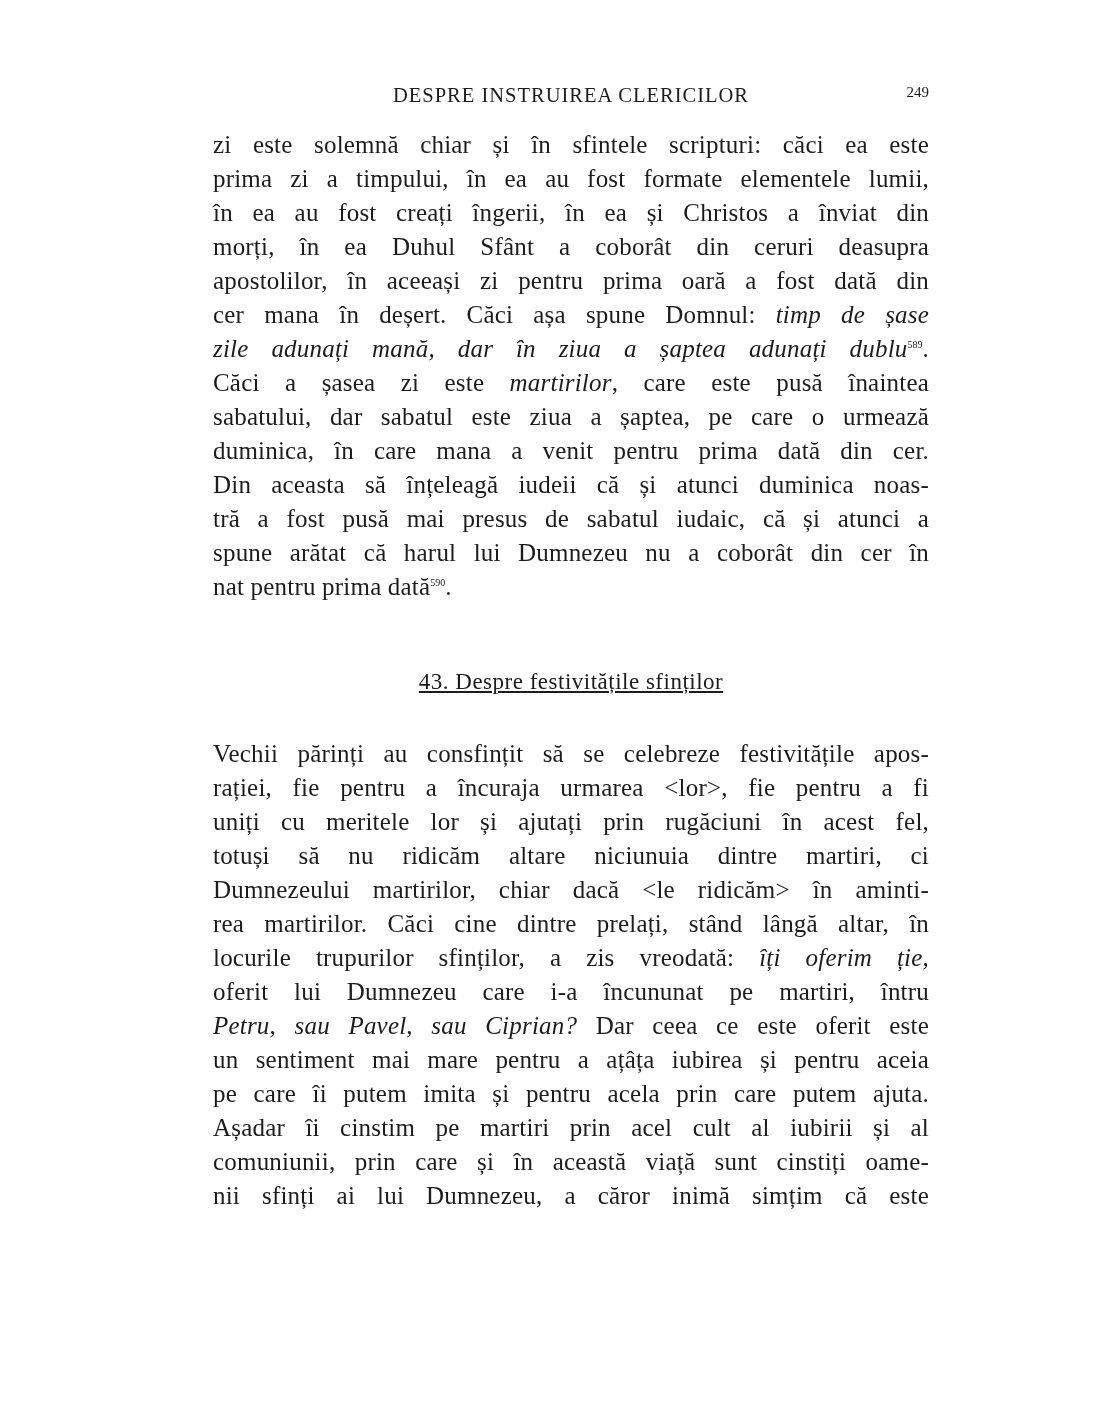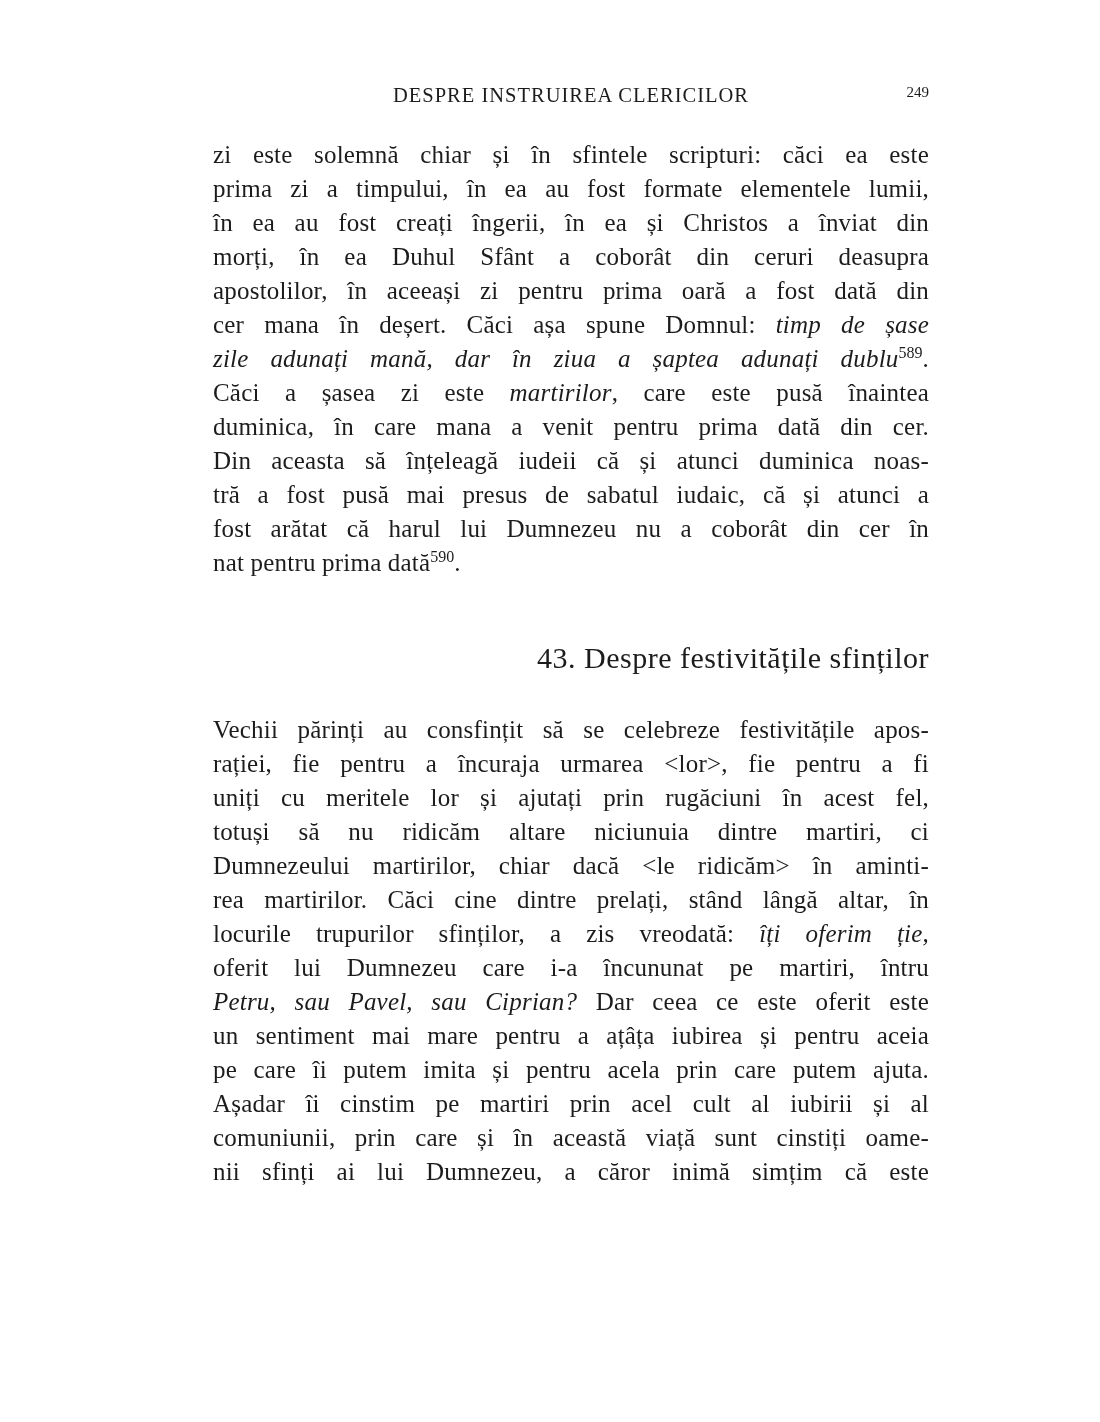--- a/index.html
+++ b/index.html
@@ -31,48 +31,49 @@
     position: absolute;
     right: 0;
     top: 0;
     font-size: 15px;
     letter-spacing: 0;
   }
   .text-block {
     position: absolute;
     left: 192px;
     right: 192px;
-    top: 138px;
+    top: 128px;
   }
   .line {
     font-size: 25px;
     line-height: 34px;
     letter-spacing: 0.2px;
     text-align: justify;
     text-align-last: justify;
   }
   .line.last {
     text-align-last: left;
   }
   .it {
     font-style: italic;
   }
   .sup {
-    font-size: 16px;
+    font-size: 10px;
     line-height: 0;
     vertical-align: 9px;
     letter-spacing: 0;
   }
   .section-heading {
     margin: 58px 0 35px 0;
-    font-size: 30px;
+    font-size: 23px;
     font-weight: 400;
     line-height: 40px;
-    text-align: right;
+    text-align: center;
     letter-spacing: 0.5px;
+    text-decoration: underline;
   }
 </style>
 </head>
 <body>
 
 <div class="page" style="color: rgb(28, 28, 28); background: rgb(255, 255, 255); margin-left: 21px;">
 
   <header class="page-header">
     <span class="running-title">DESPRE INSTRUIREA CLERICILOR</span>
     <span class="page-number">249</span>
@@ -82,24 +83,25 @@
 
     <section class="para">
         <div class="line"><span>zi este solemnă chiar și în sfintele scripturi: căci ea este</span></div>
         <div class="line"><span>prima zi a timpului, în ea au fost formate elementele lumii,</span></div>
         <div class="line"><span>în ea au fost creați îngerii, în ea și Christos a înviat din</span></div>
         <div class="line"><span>morți, în ea Duhul Sfânt a coborât din ceruri deasupra</span></div>
         <div class="line"><span>apostolilor, în aceeași zi pentru prima oară a fost dată din</span></div>
         <div class="line"><span>cer mana în deșert. Căci așa spune Domnul: </span><span class="it">timp de șase</span></div>
         <div class="line"><span class="it">zile adunați mană, dar în ziua a șaptea adunați dublu</span><span class="sup">589</span><span>.</span></div>
         <div class="line"><span>Căci a șasea zi este </span><span class="it">martirilor</span><span>, care este pusă înaintea</span></div>
+        <div class="line"><span>sabatului, dar sabatul este ziua a șaptea, pe care o urmează</span></div>
         <div class="line"><span>duminica, în care mana a venit pentru prima dată din cer.</span></div>
         <div class="line"><span>Din aceasta să înțeleagă iudeii că și atunci duminica noas-</span></div>
         <div class="line"><span>tră a fost pusă mai presus de sabatul iudaic, că și atunci a</span></div>
-        <div class="line"><span>fost arătat că harul lui Dumnezeu nu a coborât din cer în</span></div>
+        <div class="line"><span>spune arătat că harul lui Dumnezeu nu a coborât din cer în</span></div>
         <div class="line last"><span>nat pentru prima dată</span><span class="sup">590</span><span>.</span></div>
       </section>
 
     <h2 class="section-heading">43. Despre festivitățile sfinților</h2>
 
     <section class="para">
         <div class="line"><span>Vechii părinți au consfințit să se celebreze festivitățile apos-</span></div>
         <div class="line"><span>rației, fie pentru a încuraja urmarea &lt;lor&gt;, fie pentru a fi</span></div>
         <div class="line"><span>uniți cu meritele lor și ajutați prin rugăciuni în acest fel,</span></div>
         <div class="line"><span>totuși să nu ridicăm altare niciunuia dintre martiri, ci</span></div>

